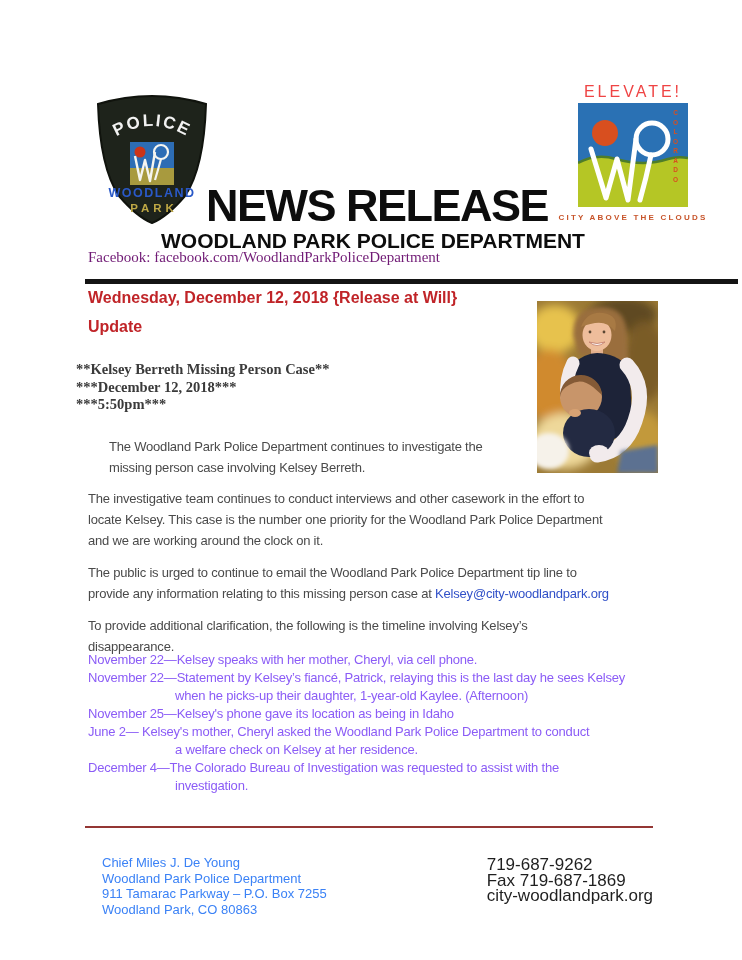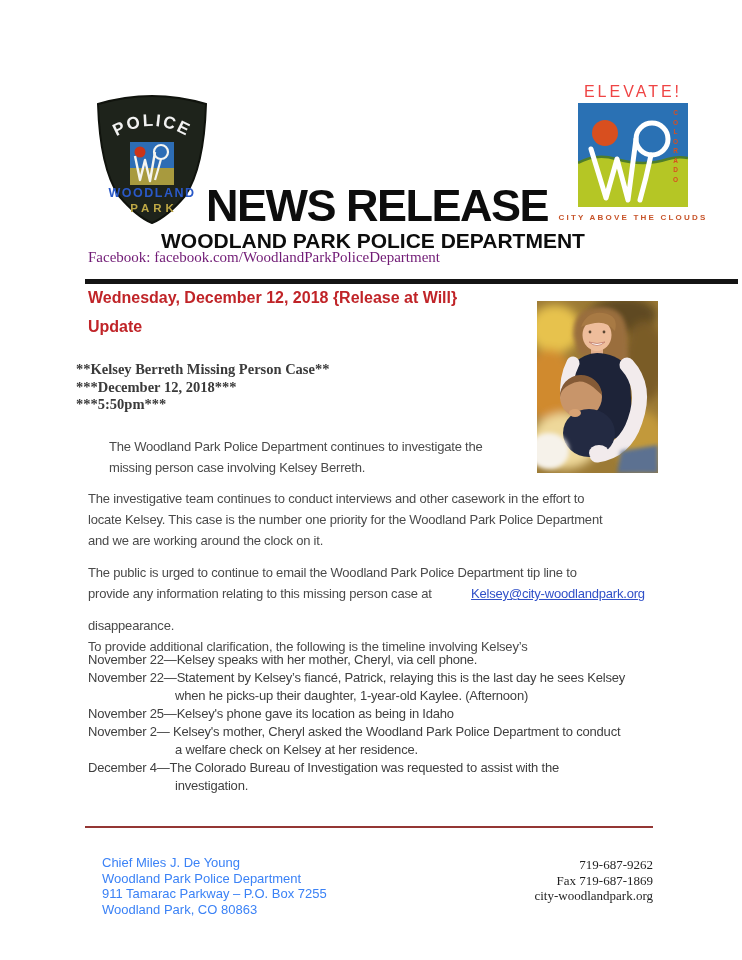--- a/index.html
+++ b/index.html
@@ -51,29 +51,29 @@
   
   .case-block{
     position:absolute;left:76px;top:361px;
     font-family:"Liberation Serif",serif;font-weight:bold;font-size:14.5px;
     line-height:17.5px;color:#3a3a3a;white-space:nowrap;
   }
   
   .para{position:absolute;left:88px;font-size:13px;letter-spacing:-0.2px;line-height:21px;color:#4a4a4a;}
   .para .bline{white-space:nowrap;}
   .p1{top:436px;margin-left:21px;} .p2{top:488px;} .p3{top:562px;} .p4{top:615px;}
-  .email-link{color:#3050c8;text-decoration:underline;cursor:pointer;margin-left:36px;}
-  .timeline{position:absolute;left:88px;top:651px;font-size:13px;letter-spacing:-0.2px;line-height:18px;color:#404040;}
+  .email-link{color:#3050c8;cursor:pointer;}
+  .timeline{position:absolute;left:88px;top:651px;font-size:13px;letter-spacing:-0.2px;line-height:18px;color:#8b5cf6;}
   .timeline .bline{white-space:nowrap;}
   .timeline .cont{margin-left:87px;}
   
   .photo{position:absolute;left:537px;top:301px;width:121px;height:172px;overflow:hidden;}
   
   .footer-left{position:absolute;left:102px;top:841px;font-size:13px;line-height:15.5px;color:#3b82f6;margin-top:14px;}
-  .footer-right{position:absolute;right:89px;top:857px;font-size:13px;line-height:15.5px;color:#1f1f1f;text-align:right;font-family:Liberation Serif, serif;}
+  .footer-right{position:absolute;right:89px;top:857px;font-size:17px;line-height:15.5px;color:#1f1f1f;text-align:left;}
   .footer-left div,.footer-right div{white-space:nowrap;}
 </style>
 </head>
 <body>
 
 <div class="page">
 
   <div class="badge">
     <svg viewBox="0 0 128 142" width="128" height="142">
       <path d="M10,20 Q64,4 118,20 Q116,84 97,112 Q79,133 64,139 Q49,133 31,112 Q12,84 10,20 Z" fill="#1e231b" stroke="#10130d" stroke-width="2"></path>
@@ -171,30 +171,30 @@
     <div class="bline">locate Kelsey. This case is the number one priority for the Woodland Park Police Department</div>
     <div class="bline">and we are working around the clock on it.</div>
   </div>
 
   <div class="para p3">
     <div class="bline">The public is urged to continue to email the Woodland Park Police Department tip line to</div>
     <div class="bline"><span>provide any information relating to this missing person case at </span><span class="email-link">Kelsey@city-woodlandpark.org</span></div>
   </div>
 
   <div class="para p4">
+    <div class="bline">To provide additional clarification, the following is the timeline involving Kelsey’s</div>
     <div class="bline">disappearance.</div>
-    <div class="bline">To provide additional clarification, the following is the timeline involving Kelsey’s</div>
   </div>
 
   <div class="timeline">
     <div class="bline">November 22—Kelsey speaks with her mother, Cheryl, via cell phone.</div>
     <div class="bline">November 22—Statement by Kelsey’s fiancé, Patrick, relaying this is the last day he sees Kelsey</div>
     <div class="bline cont">when he picks-up their daughter, 1-year-old Kaylee. (Afternoon)</div>
     <div class="bline">November 25—Kelsey's phone gave its location as being in Idaho</div>
-    <div class="bline">November 2— Kelsey's mother, Cheryl asked the Woodland Park Police Department to conduct</div>
+    <div class="bline">June 2— Kelsey's mother, Cheryl asked the Woodland Park Police Department to conduct</div>
     <div class="bline cont">a welfare check on Kelsey at her residence.</div>
     <div class="bline">December 4—The Colorado Bureau of Investigation was requested to assist with the</div>
     <div class="bline cont">investigation.</div>
   </div>
 
   <div class="rule-footer"></div>
   <div class="footer-left">
     <div>Chief Miles J. De Young</div>
     <div>Woodland Park Police Department</div>
     <div>911 Tamarac Parkway – P.O. Box 7255</div>

